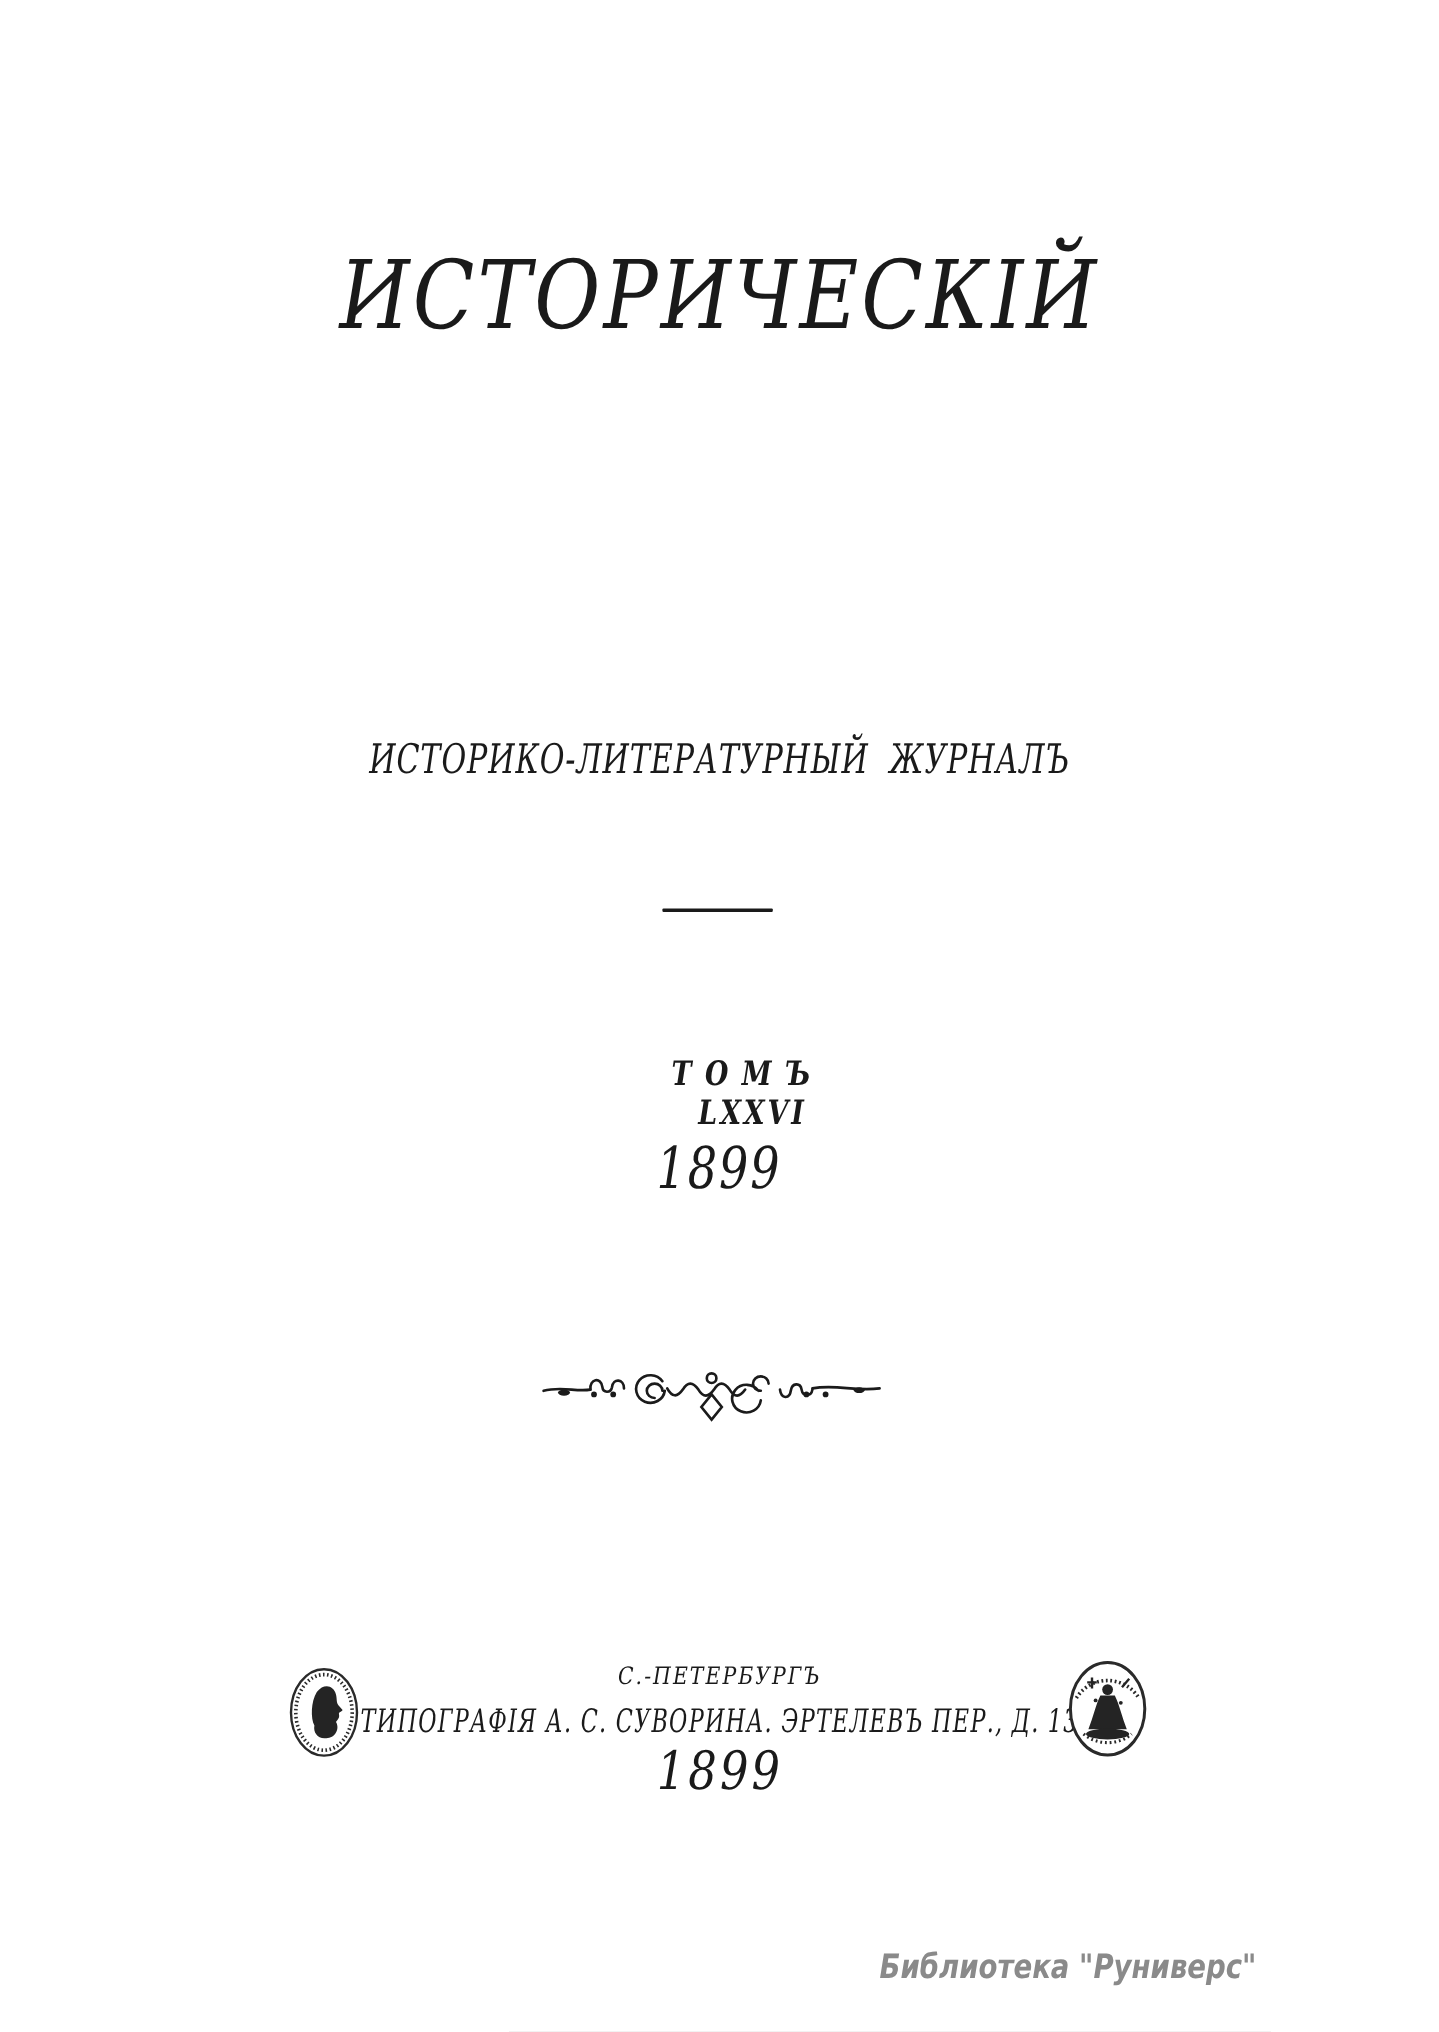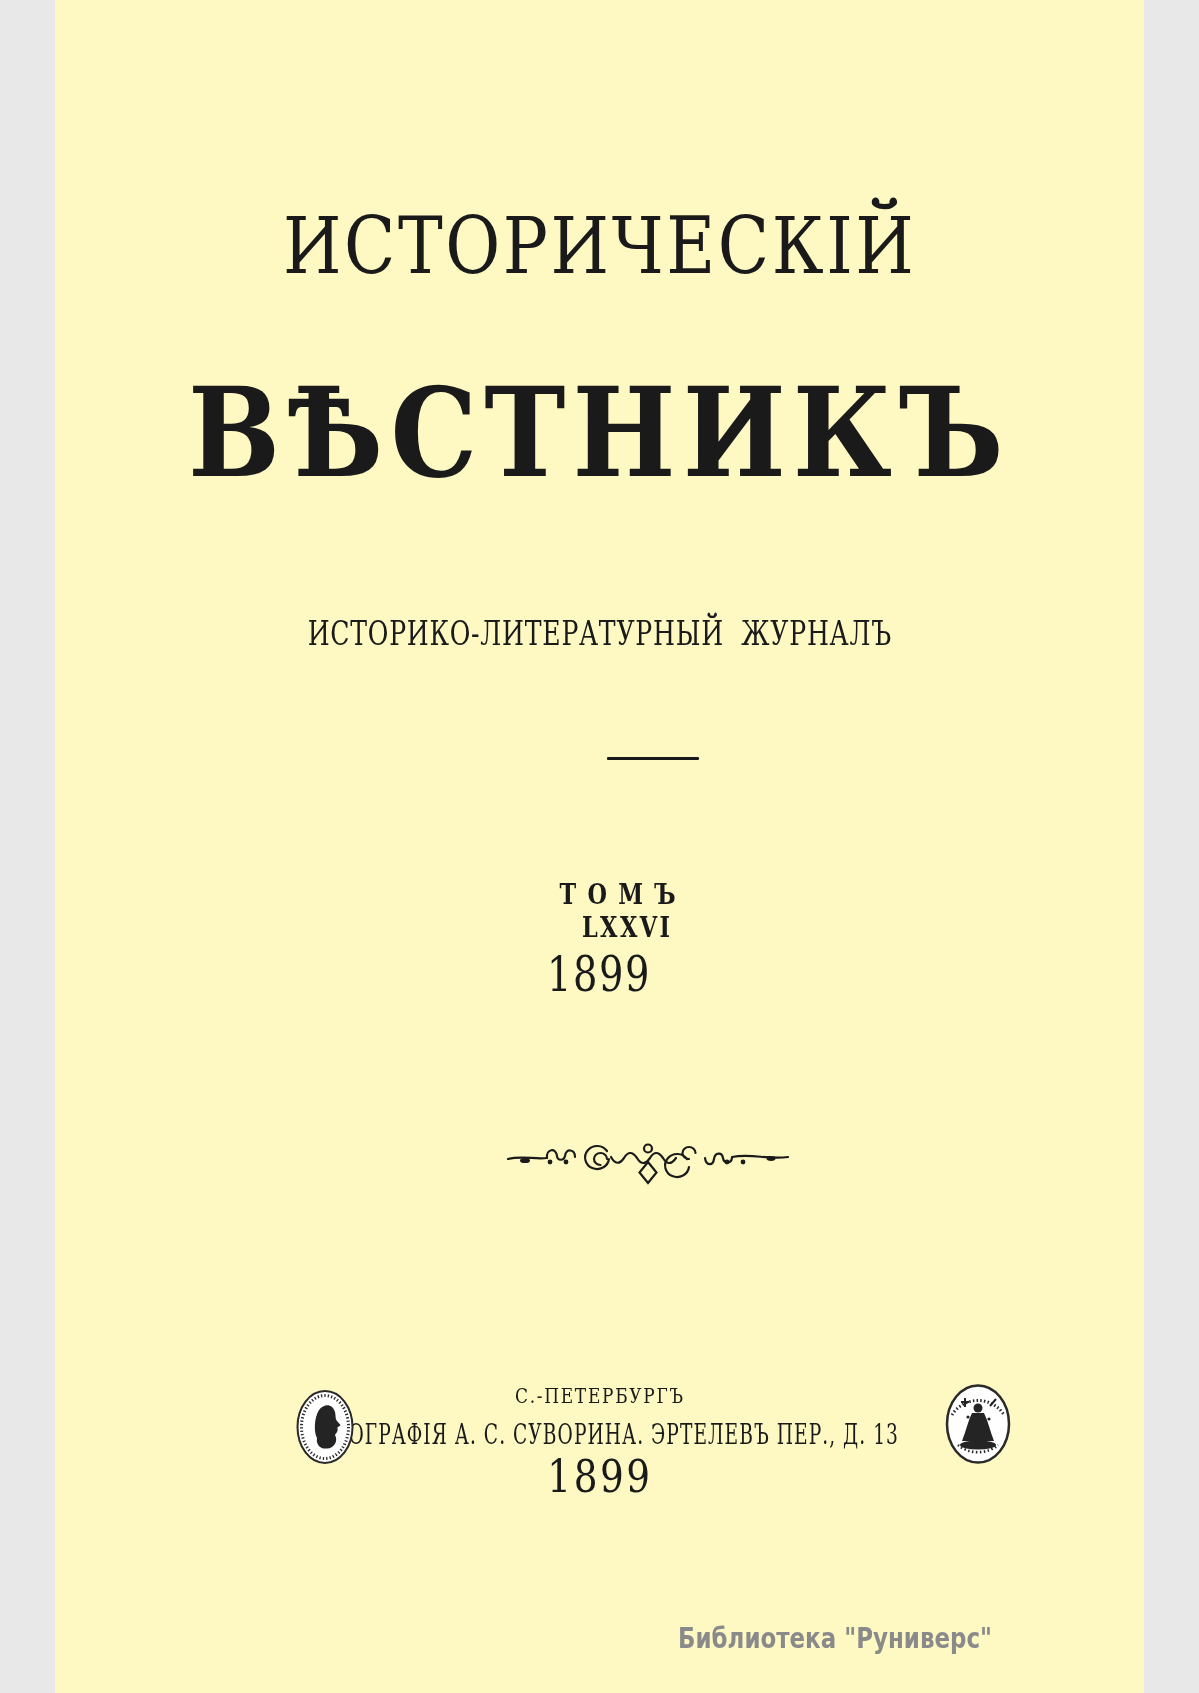--- a/index.html
+++ b/index.html
@@ -1,23 +1,24 @@
 <!DOCTYPE html>
 <html><head>
 <meta charset="utf-8">
 <style>
   html,body{margin:0;padding:0;background:#e8e8e8;}
   .page{
     position:relative;
-    width:1089px;height:1693px;
+    width:1199px;height:1693px;
     margin:0 auto;
-    background:#fef9c3;
+    background:#ffffff;
     overflow:hidden;
     font-family:"DejaVu Serif", serif;
     color:#1a1a1a;
+    font-style:italic;
   }
   .line{position:absolute;left:0;width:100%;text-align:center;white-space:nowrap;}
   .cond{display:inline-block;transform-origin:50% 50%;white-space:pre;}
 
   .title-1{top:200px;font-size:79px;letter-spacing:3px;}
   .title-1 .cond{transform:scaleX(0.85);}
 
   .title-2{top:360px;font-size:124px;font-weight:bold;letter-spacing:8px;}
   .title-2 .cond{transform:scaleX(0.88);}
 
@@ -62,23 +63,20 @@
 </style>
 </head>
 <body>
 
 <div class="page">
 
   <div class="line title-1">
     <span class="cond">ИСТОРИЧЕСКІЙ</span>
   </div>
 
-  <div class="line title-2">
-    <span class="cond">ВѢСТНИКЪ</span>
-  </div>
 
   <div class="line subtitle">
     <span class="cond">ИСТОРИКО-ЛИТЕРАТУРНЫЙ  ЖУРНАЛЪ</span>
   </div>
 
   <div class="rule"></div>
 
   <div class="line volume">
     <span class="cond">
       <span class="vol-word">ТОМЪ</span>

